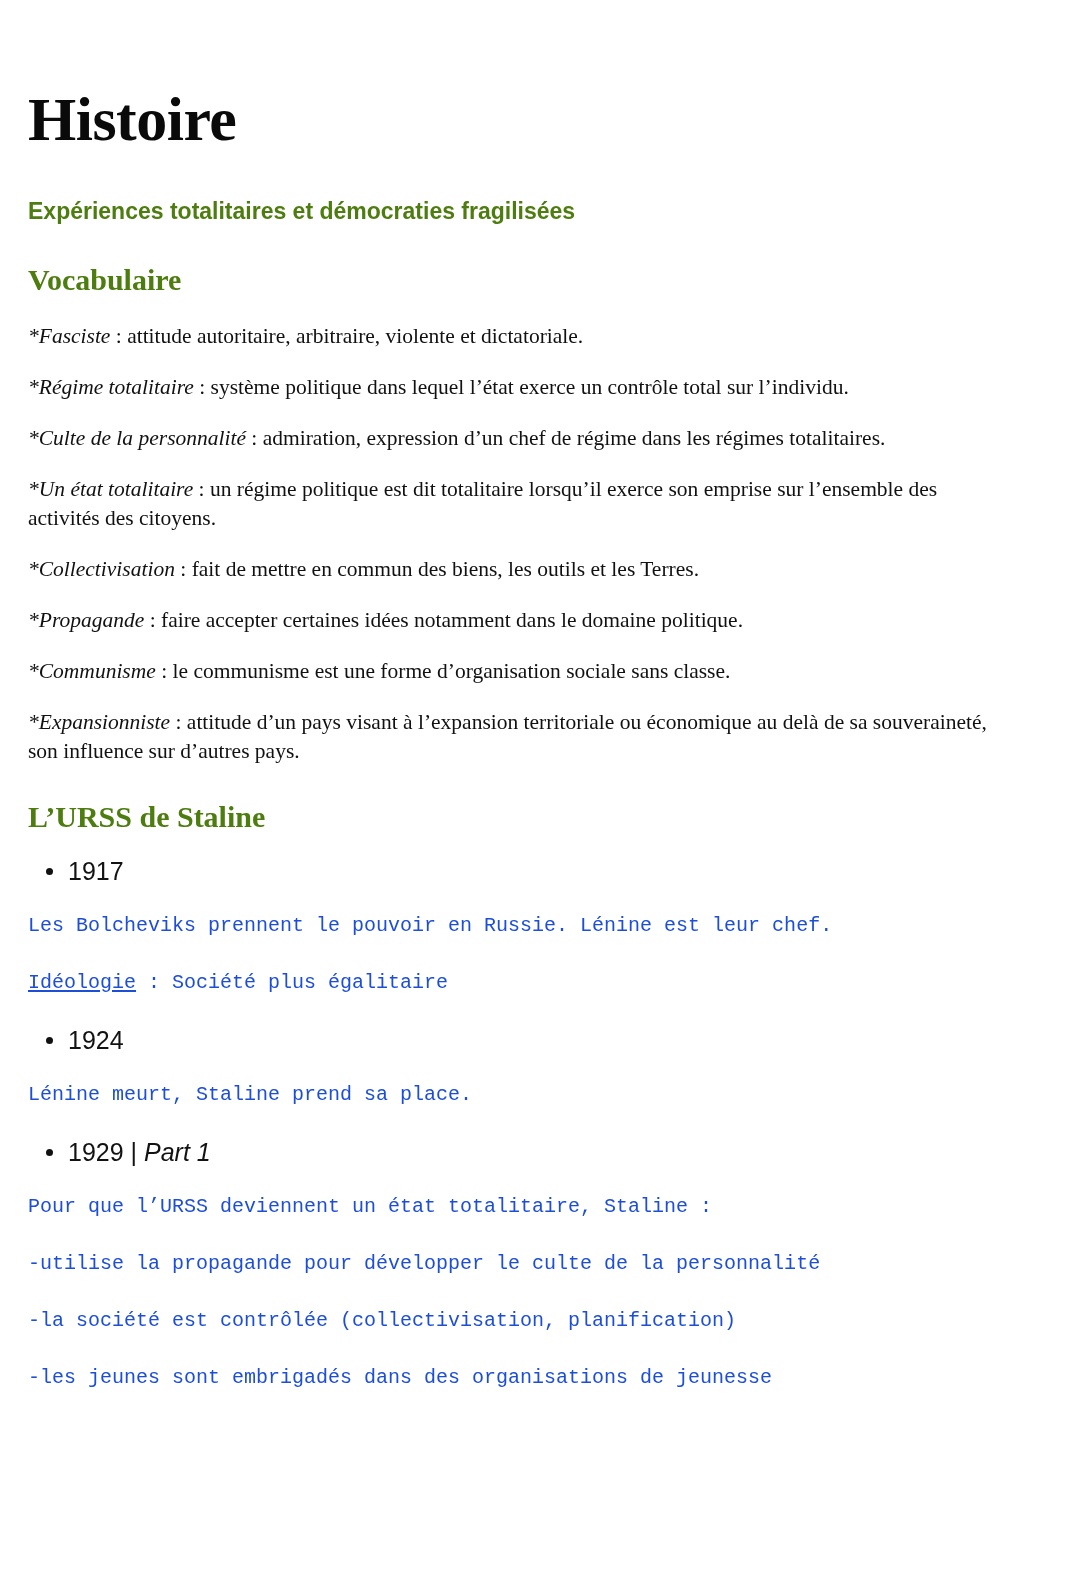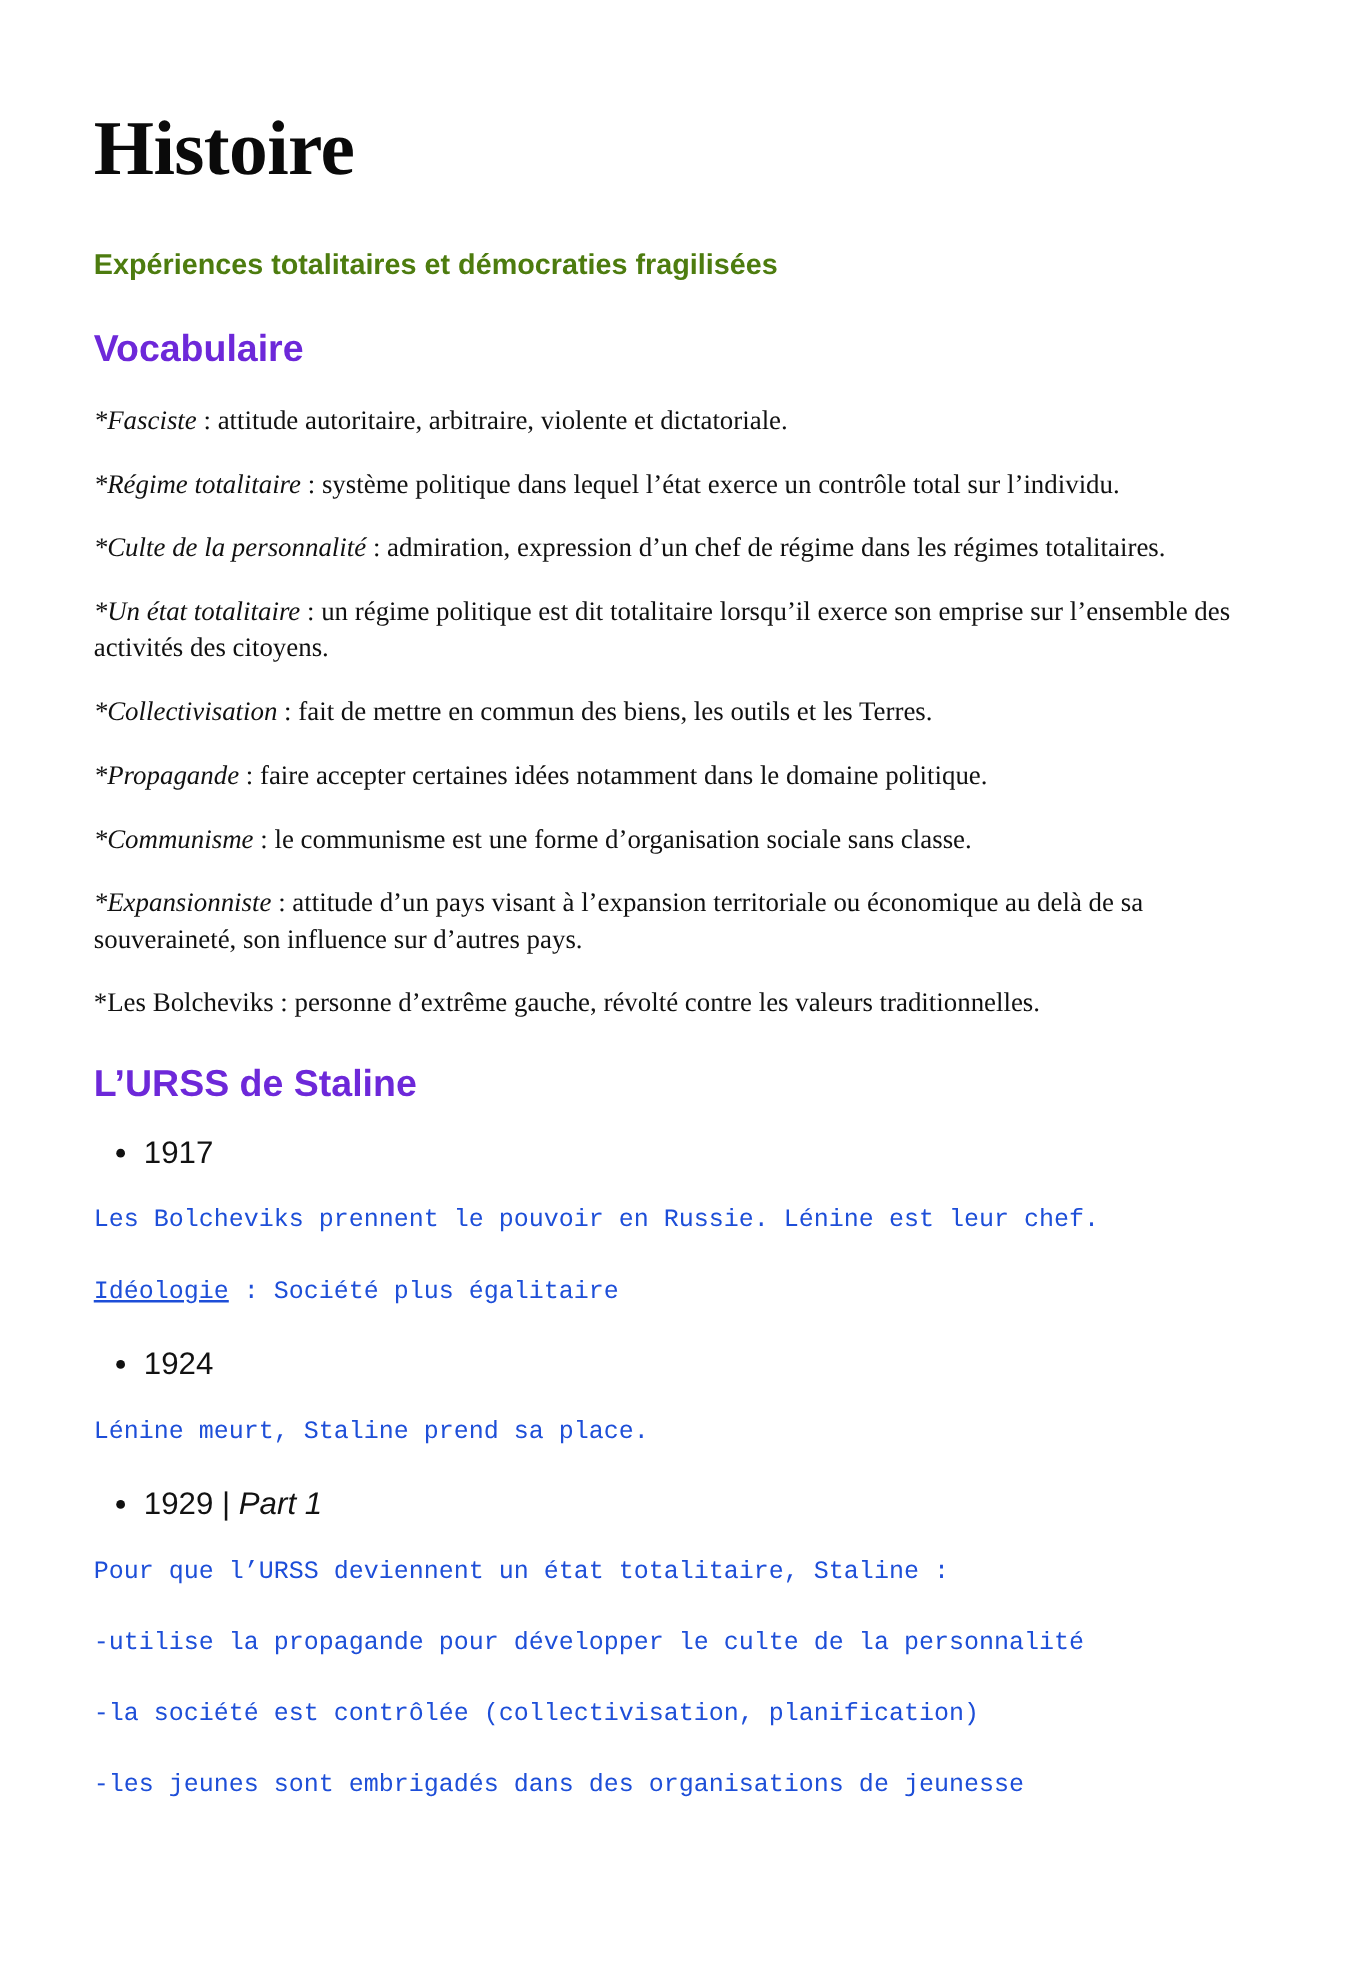--- a/index.html
+++ b/index.html
@@ -8,21 +8,21 @@
     padding: 0;
     background: #ffffff;
   }
   .page {
     position: relative;
     width: 1080px;
     height: 1573px;
     background: #ffffff;
     overflow: hidden;
     box-sizing: border-box;
-    padding: 0 75px;
+    padding: 0 28px;
     color: #0b0b0b;
   }
 
   
   .doc-title {
     font-family: "Liberation Serif", "DejaVu Serif", serif;
     font-weight: 700;
     font-size: 62px;
     line-height: 1.0;
     letter-spacing: -0.5px;
@@ -36,27 +36,27 @@
     font-weight: 700;
     font-size: 23px;
     line-height: 1.2;
     margin: 0;
     padding-top: 48px;
     color: #4d7c0f;
   }
 
   
   .section-heading {
-    font-family: Liberation Sans, sans-serif;
+    font-family: Liberation Serif, serif;
     font-weight: 700;
     font-size: 30px;
     line-height: 1.2;
     margin: 0;
     padding-top: 36px;
-    color: #6d28d9;
+    color: #4d7c0f;
   }
   .section-heading.tight {
     padding-top: 33px;
   }
 
   
   .vocab-list {
     margin: 0;
     padding: 24px 0 0 0;
     list-style: none;
@@ -160,23 +160,20 @@
     </p>
 
     <p class="vocab-entry">
       <span class="vocab-term">*Communisme</span><span> : le communisme est une forme d’organisation sociale sans classe.</span>
     </p>
 
     <p class="vocab-entry">
       <span class="vocab-term">*Expansionniste</span><span> : attitude d’un pays visant à l’expansion territoriale ou économique au delà de sa souveraineté, son influence sur d’autres pays.</span>
     </p>
 
-    <p class="vocab-entry">
-      <span class="vocab-term upright">*Les Bolcheviks</span><span> : personne d’extrême gauche, révolté contre les valeurs traditionnelles.</span>
-    </p>
 
   </div>
 
   <h3 class="section-heading tight">L’URSS de Staline</h3>
 
   <div class="notes">
 
     <p class="note-bullet">
       <span class="dot"></span><span>1917</span>
     </p>

